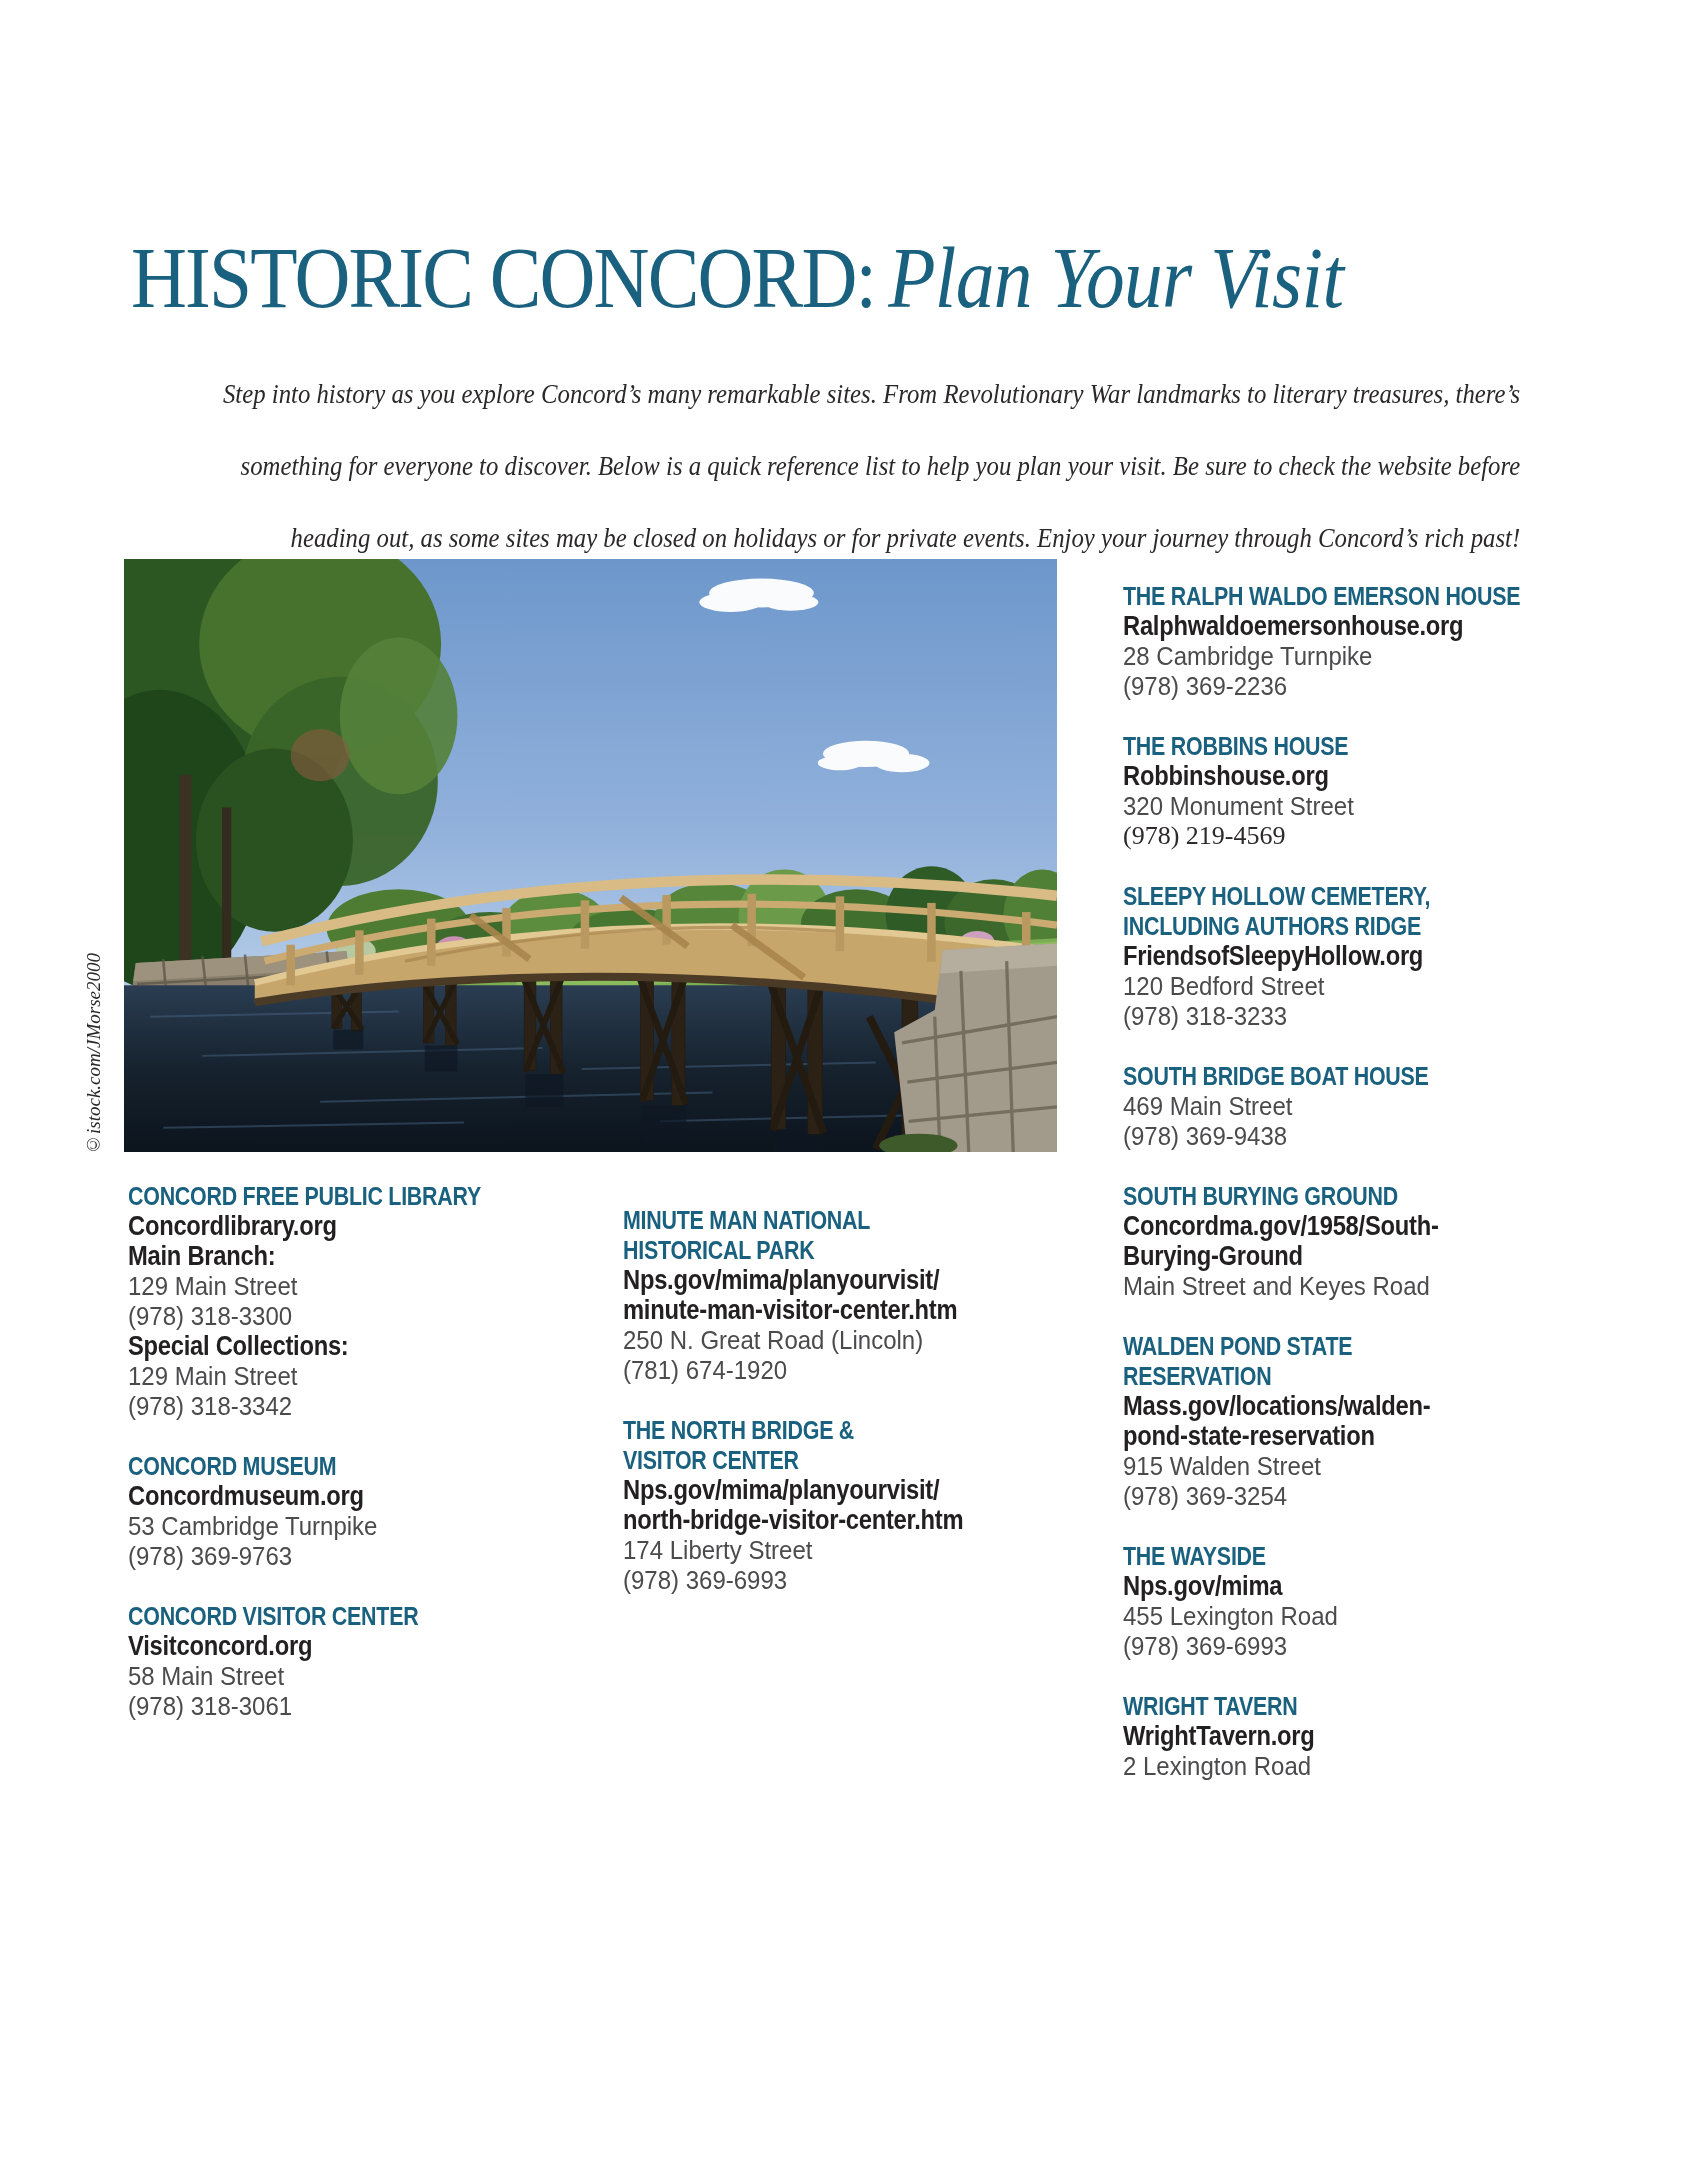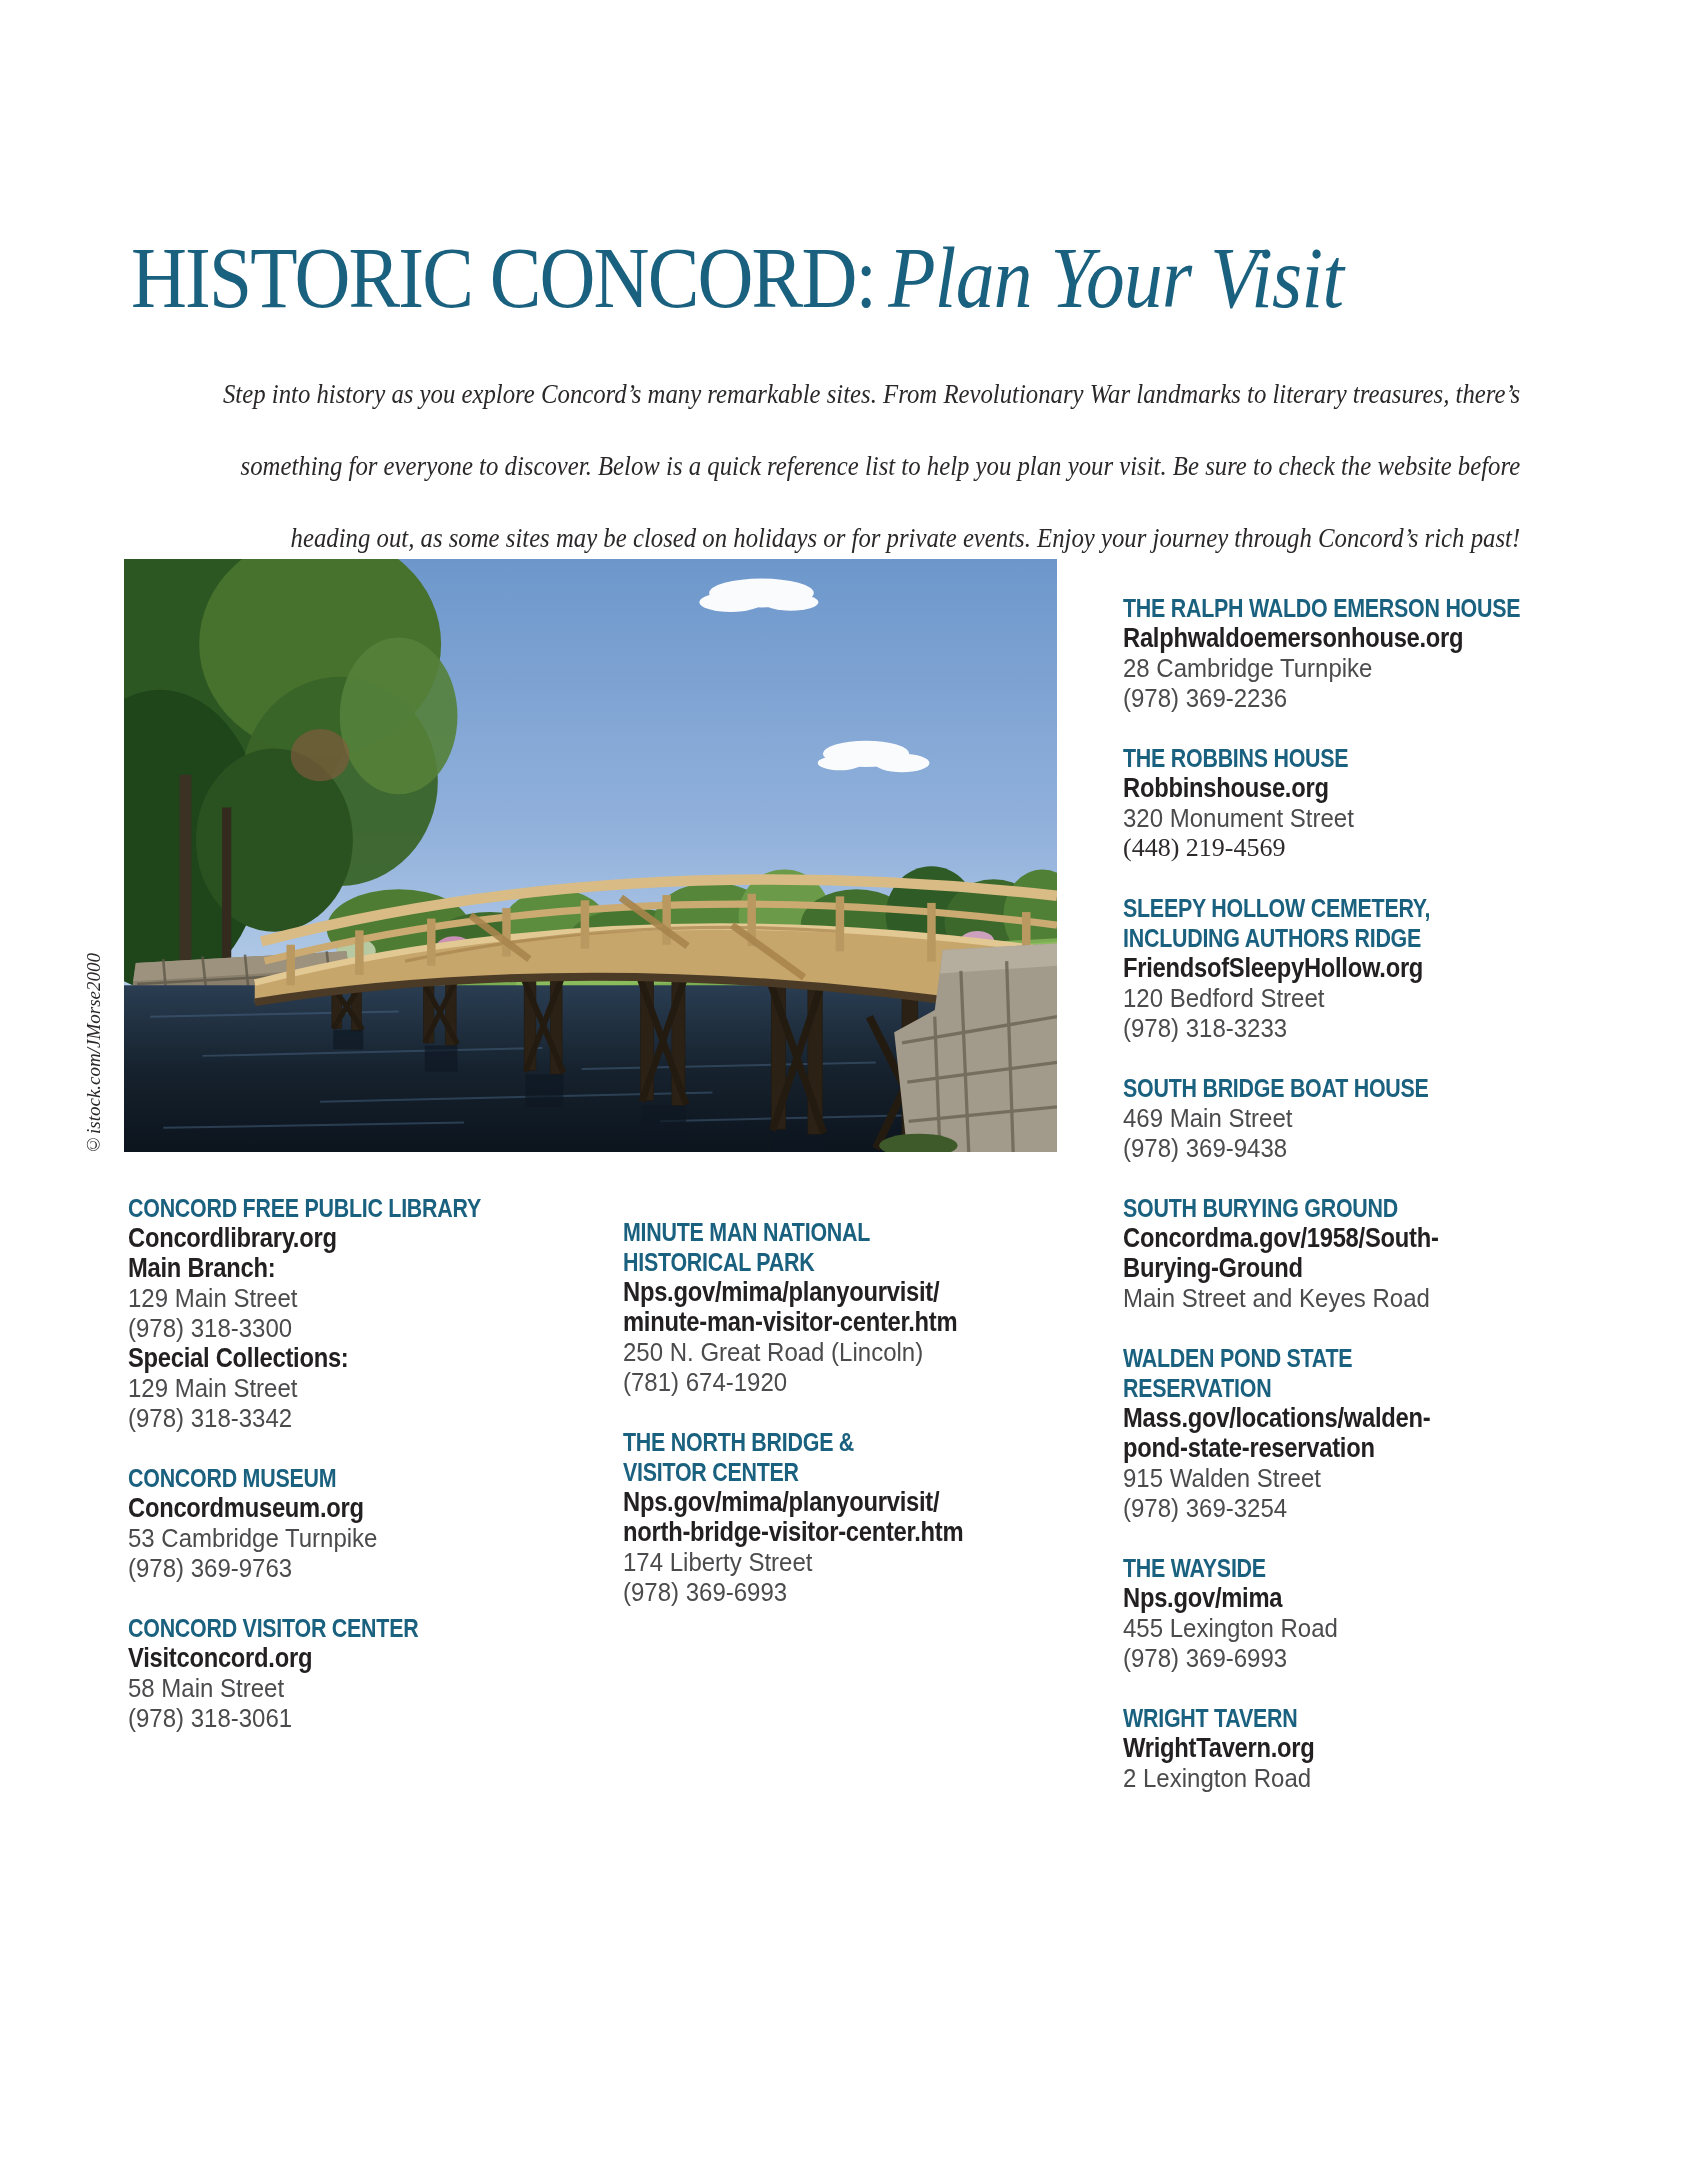--- a/index.html
+++ b/index.html
@@ -27,21 +27,21 @@
   .credit {
     position:absolute; left:84px; top:926px; height:229px;
     writing-mode:vertical-rl; transform:rotate(180deg);
     font:italic 400 19px/1 "Liberation Serif", serif; color:#2B2829; white-space:nowrap;
   }
   
   .column { position:absolute; width:484px; }
   .col-left   { left:128px;  top:1181px; }
   .col-middle { left:623px;  top:1205px; }
   .col-right  { left:1123px; top:581px;  }
-  .entry { margin:12px 0 30px 0; }
+  .entry { margin:0 0 30px 0; }
   .entry-heading {
     font:700 25.5px/30px "Liberation Sans", sans-serif; color:#1A607F;
     letter-spacing:-0.3px; transform:scaleX(.84); transform-origin:0 0; white-space:nowrap;
   }
   .line-site, .line-label {
     font:700 27px/30px "Liberation Sans", sans-serif; color:#232021;
     letter-spacing:-0.3px; transform:scaleX(.88); transform-origin:0 0; white-space:nowrap;
   }
   .line-plain {
     font:400 25px/30px "Liberation Sans", sans-serif; color:#4B4B4D;
@@ -288,21 +288,21 @@
         <div class="entry">
           <div class="entry-heading">THE RALPH WALDO EMERSON HOUSE</div>
           <div class="line-site">Ralphwaldoemersonhouse.org</div>
           <div class="line-plain">28 Cambridge Turnpike</div>
           <div class="line-plain">(978) 369-2236</div>
         </div>
         <div class="entry">
           <div class="entry-heading">THE ROBBINS HOUSE</div>
           <div class="line-site">Robbinshouse.org</div>
           <div class="line-plain">320 Monument Street</div>
-          <div class="line-serif">(448) 219-4569</div>
+          <div class="line-serif">(978) 219-4569</div>
         </div>
         <div class="entry">
           <div class="entry-heading">SLEEPY HOLLOW CEMETERY,</div>
           <div class="entry-heading">INCLUDING AUTHORS RIDGE</div>
           <div class="line-site">FriendsofSleepyHollow.org</div>
           <div class="line-plain">120 Bedford Street</div>
           <div class="line-plain">(978) 318-3233</div>
         </div>
         <div class="entry">
           <div class="entry-heading">SOUTH BRIDGE BOAT HOUSE</div>

